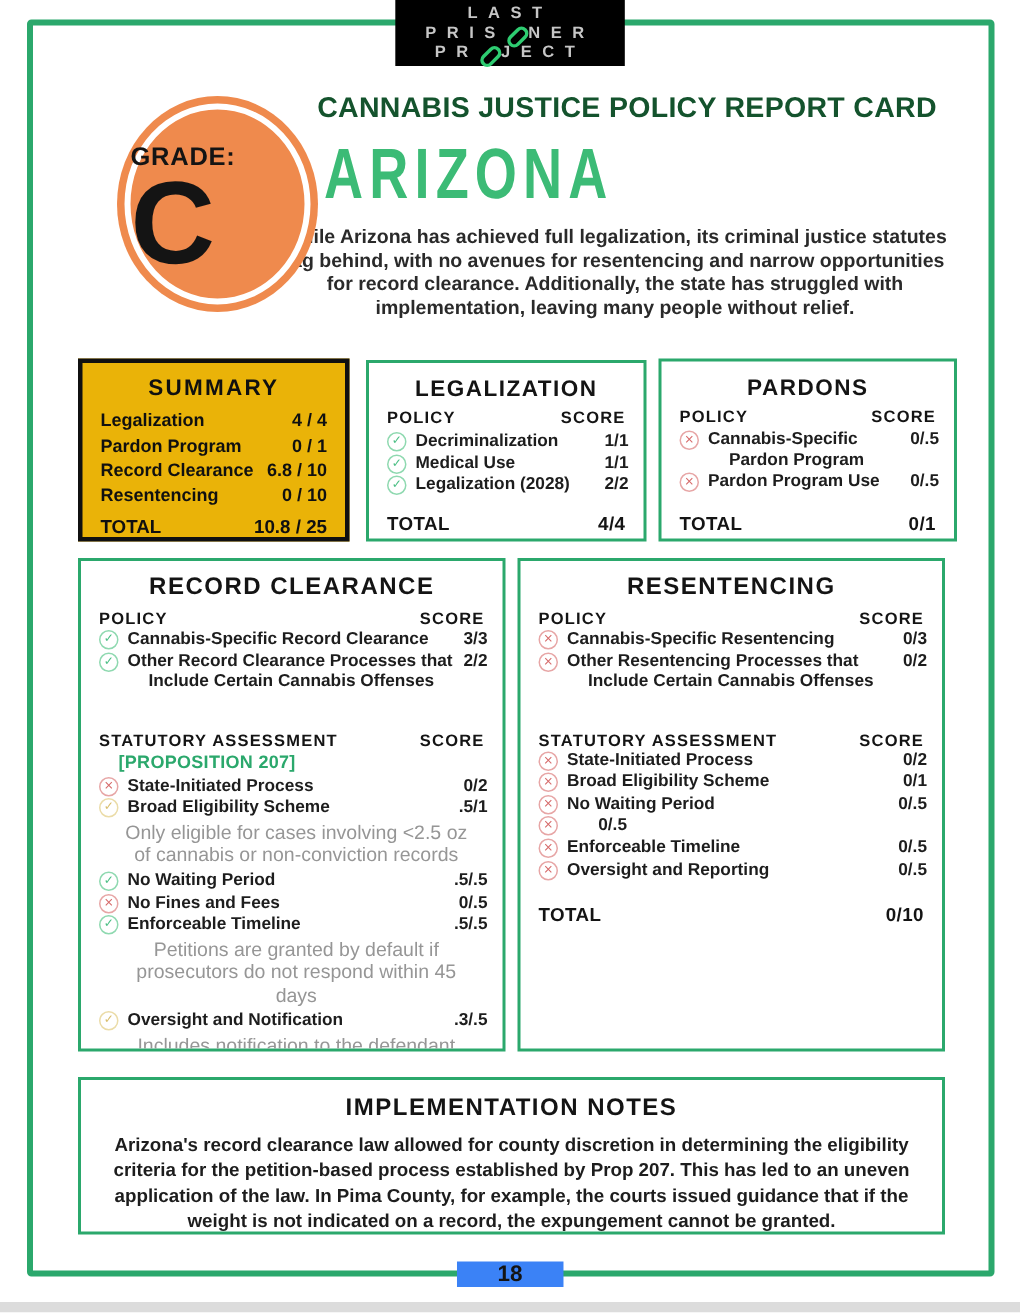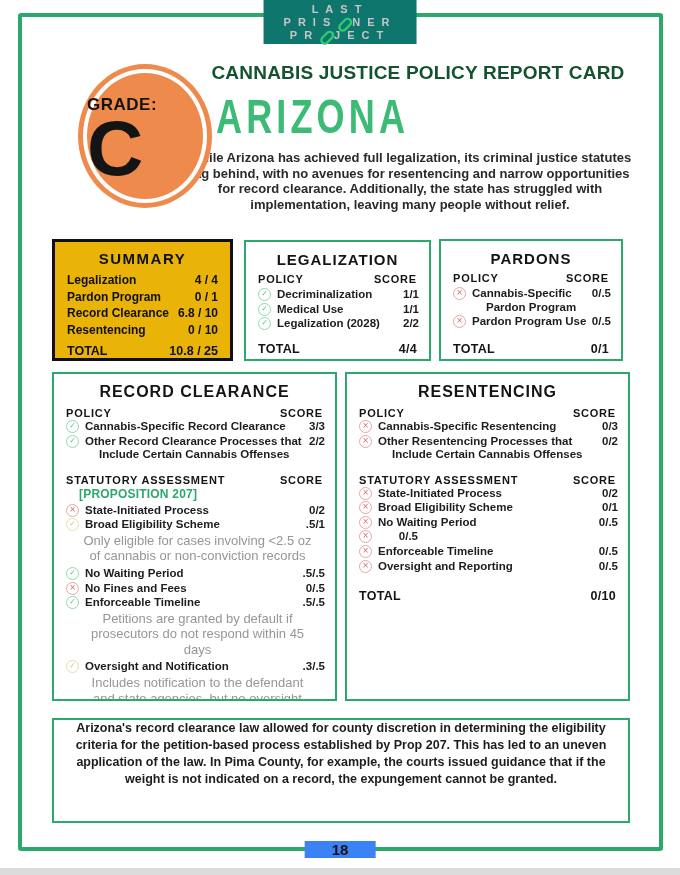--- a/index.html
+++ b/index.html
@@ -7,21 +7,21 @@
     width:680px;height:875px;position:relative;background:#ffffff;
     font-family:"Liberation Sans", sans-serif;color:#1d1d1d;overflow:hidden;
   }
   .outer-border{
     position:absolute;left:18px;top:13px;width:645px;height:838px;
     box-sizing:border-box;border:4px solid #2BA86C;border-radius:3px;
   }
   
   .logo{
     position:absolute;top:0px;left:50%;transform:translateX(-50%);
-    background:#0f766e;padding:3px 20px 2px;z-index:5;text-align:center;
+    background:#000000;padding:3px 20px 2px;z-index:5;text-align:center;
   }
   .logo-line{
     display:flex;justify-content:center;align-items:center;
     font-size:11px;font-weight:700;color:#c6c6c6;letter-spacing:7px;
     line-height:13px;height:13px;
   }
   .chain-gap{display:inline-block;width:15px;height:12px;position:relative;}
   .chain-gap svg{position:absolute;left:-2px;top:-2px;}
   
   .grade-circle{
@@ -96,29 +96,29 @@
   .sum-row{
     display:flex;justify-content:space-between;padding:0 12px;
     font-size:12px;font-weight:700;color:#101010;line-height:1.38;
   }
   .sum-total{
     display:flex;justify-content:space-between;padding:0 12px;margin-top:6px;
     font-size:12.5px;font-weight:800;color:#101010;
   }
   
   .legal-box{left:244px;top:240px;width:187px;height:121px;}
-  .pardons-box{left:439px;top:239px;width:184px;height:122px;}
+  .pardons-box{left:439px;top:239px;width:199px;height:122px;}
   .legal-box .box-title,.pardons-box .box-title{font-size:15px;margin:9px 0 5px;}
   .legal-box .hdr-row,.pardons-box .hdr-row{margin-bottom:3px;}
   .legal-box .total-row{margin-top:11px;}
   .pardons-box .total-row{margin-top:13px;}
   .rc-box{left:52px;top:372px;width:285px;height:329px;}
   .rs-box{left:345px;top:372px;width:285px;height:329px;}
   .rc-box .box-title,.rs-box .box-title{font-size:16px;margin:9px 0 6px;}
-  .stat-hdr{margin-top:12px;}
+  .stat-hdr{margin-top:26px;}
   .prop{
     font-size:12px;font-weight:800;color:#2BA86C;padding:0 12px;margin:1px 13px 3px;
     letter-spacing:0.2px;
   }
   .rc-box .total-row{margin-top:9px;}
   .rs-box .total-row{margin-top:16px;}
   
   .impl-box{left:52px;top:718px;width:578px;height:105px;}
   .impl-box .box-title{font-size:16px;margin:10px 0 7px;}
   .impl-body{
@@ -438,17 +438,18 @@
 
       </div>
     </div>
   <div class="total-row">
     <span>TOTAL</span>
     <span>0/10</span>
   </div>
 </div>
 
 <div class="scorebox impl-box">
+  <div class="box-title">IMPLEMENTATION NOTES</div>
   <div class="impl-body">Arizona's record clearance law allowed for county discretion in determining the eligibility criteria for the petition-based process established by Prop 207. This has led to an uneven application of the law. In Pima County, for example, the courts issued guidance that if the weight is not indicated on a record, the expungement cannot be granted.</div>
 </div>
 
 <div class="page-num">18</div>
 <div class="bottom-strip"></div>
 
 </body></html>

